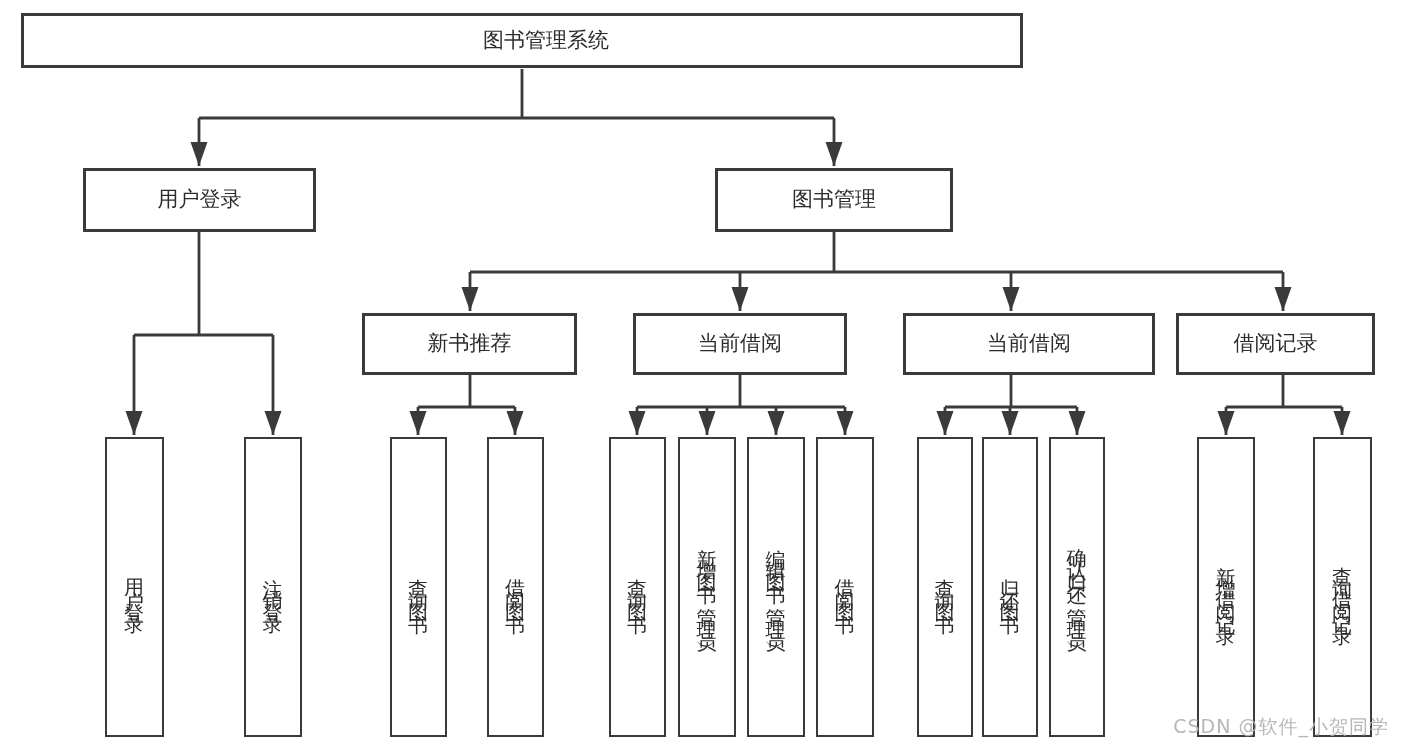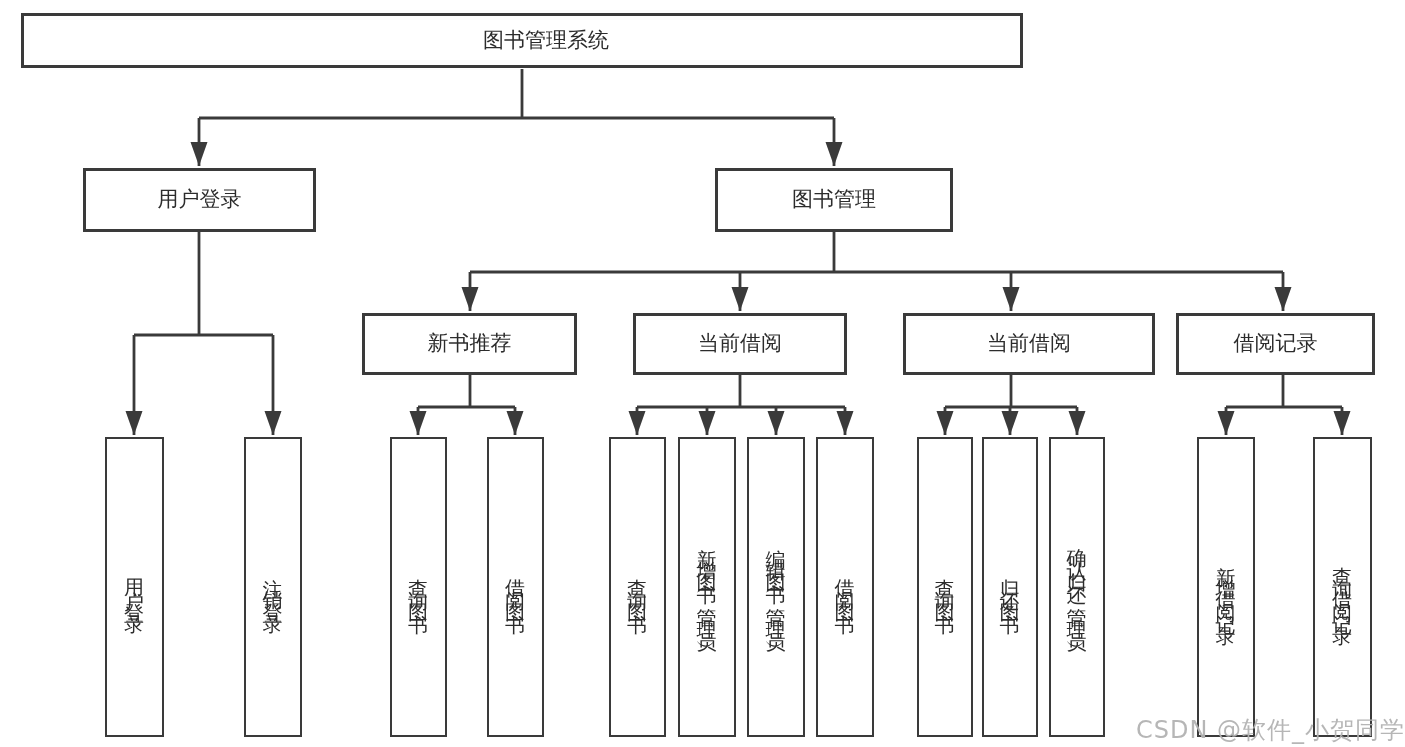--- a/index.html
+++ b/index.html
@@ -23,22 +23,22 @@
   .l1{top:168px; height:64px;}
   .l2{top:313px; height:62px;font-family:Liberation Serif, serif;}
   .leaf{
     top:437px; height:300px;
     writing-mode:vertical-rl;
     font-size:20px; letter-spacing:12px; line-height:1;
     white-space:normal;
     border-width:2.5px;
   }
   #watermark{
-    position:absolute; right:0; top:714px; z-index:3;
-    font-size:24px; color:var(--wm); letter-spacing:1px;
+    position:absolute; right:16px; top:714px; z-index:3;
+    font-size:19px; color:var(--wm); letter-spacing:1px;
     opacity:.95; pointer-events:none;
   }
 </style>
 </head>
 <body>
 
 <div id="stage">
 
   <svg id="connectors" width="1405" height="747" viewBox="0 0 1405 747">
     <defs>

